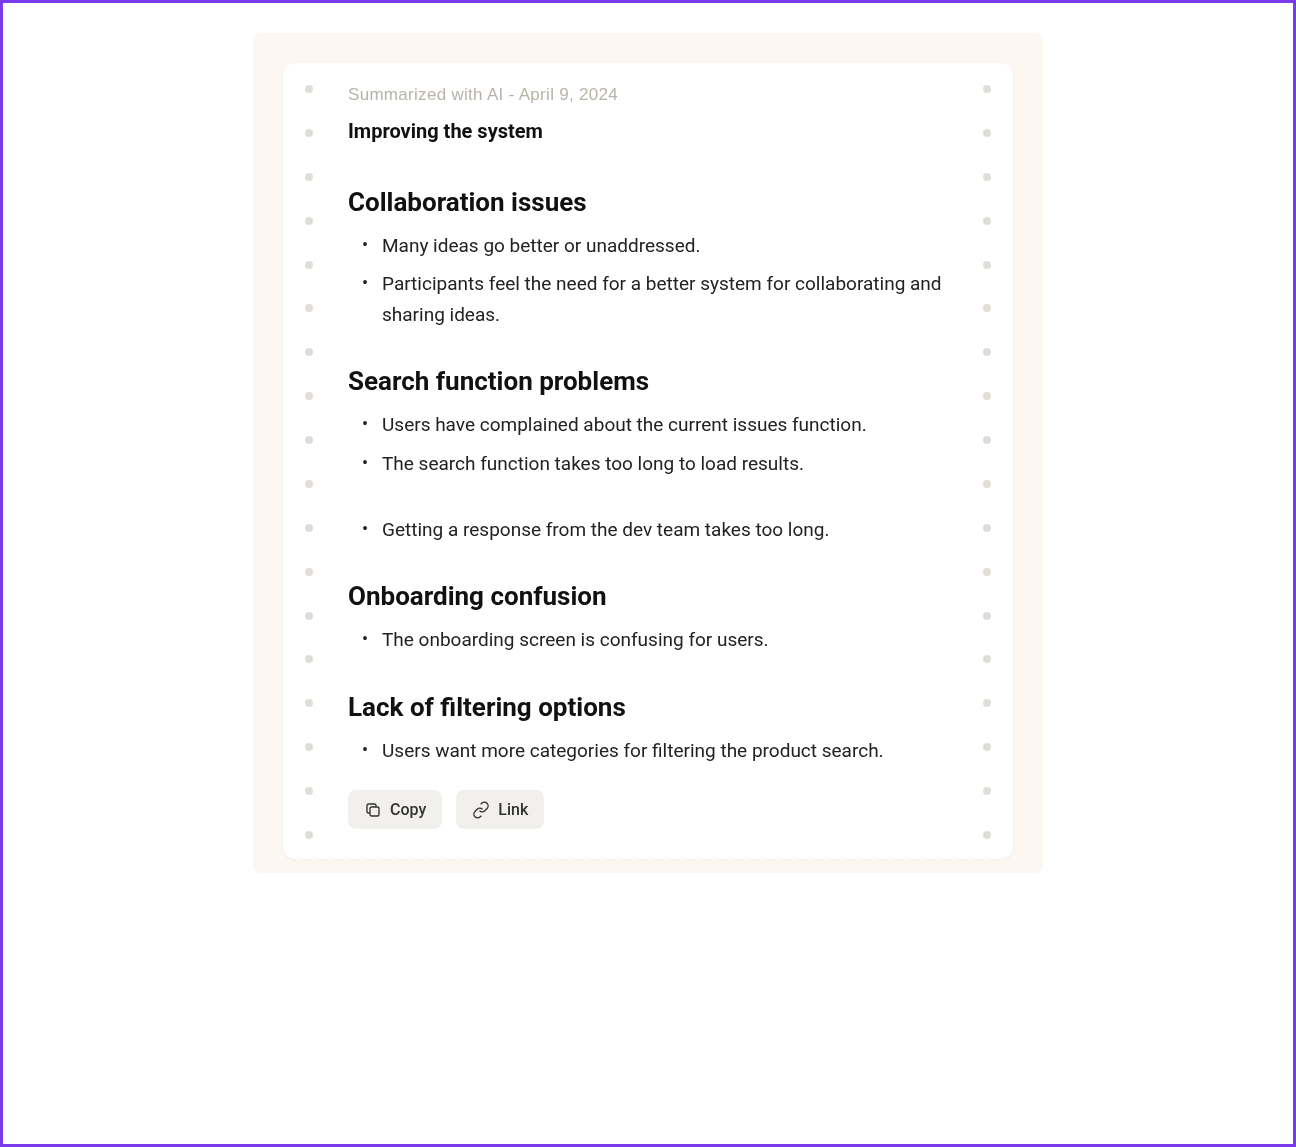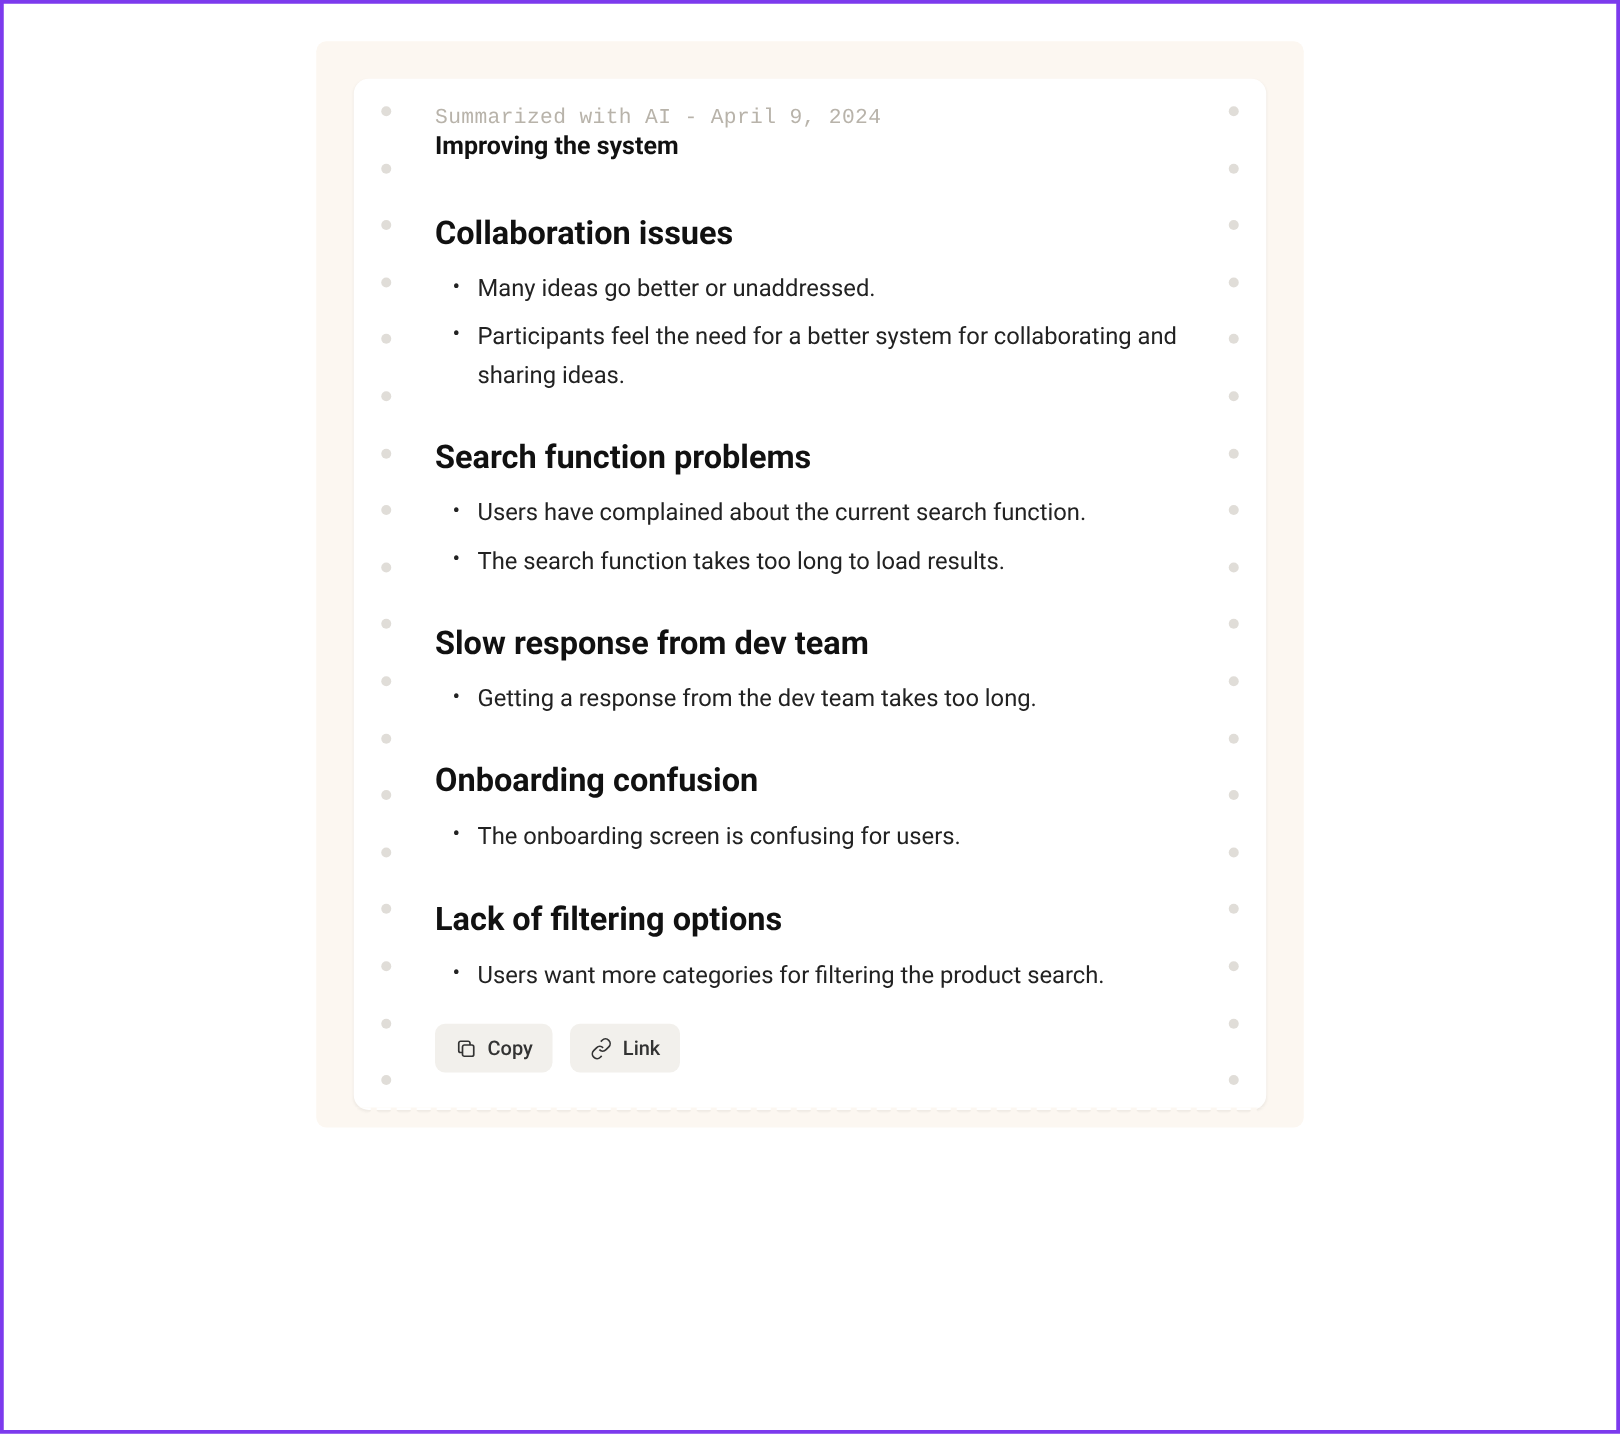--- a/index.html
+++ b/index.html
@@ -52,23 +52,24 @@
     .holes-right { right: 22px; }
 
     .hole {
       width: 8px;
       height: 8px;
       border-radius: 50%;
       background: #e0ddd8;
     }
 
     .meta-line {
-      font-family: Liberation Mono, monospace;
+      font-family: Liberation Sans, sans-serif;
       font-size: 17px;
       color: #b8b3aa;
+      margin-bottom: 14px;
       letter-spacing: 0.3px;
     }
 
     .title {
       font-size: 20px;
       font-weight: 700;
       color: #111;
       margin-bottom: 44px;
     }
 
@@ -215,27 +216,26 @@
       <h2 class="section-heading">Collaboration issues</h2>
       <ul>
         <li>Many ideas go better or unaddressed.</li>
         <li>Participants feel the need for a better system for collaborating and sharing ideas.</li>
       </ul>
     </div>
 
     <div class="section">
       <h2 class="section-heading">Search function problems</h2>
       <ul>
-        <li>Users have complained about the current search function.</li>
+        <li>Users have complained about the current issues function.</li>
         <li>The search function takes too long to load results.</li>
       </ul>
     </div>
 
     <div class="section">
-      <h2 class="section-heading">Slow response from dev team</h2>
       <ul>
         <li>Getting a response from the dev team takes too long.</li>
       </ul>
     </div>
 
     <div class="section">
       <h2 class="section-heading">Onboarding confusion</h2>
       <ul>
         <li>The onboarding screen is confusing for users.</li>
       </ul>

